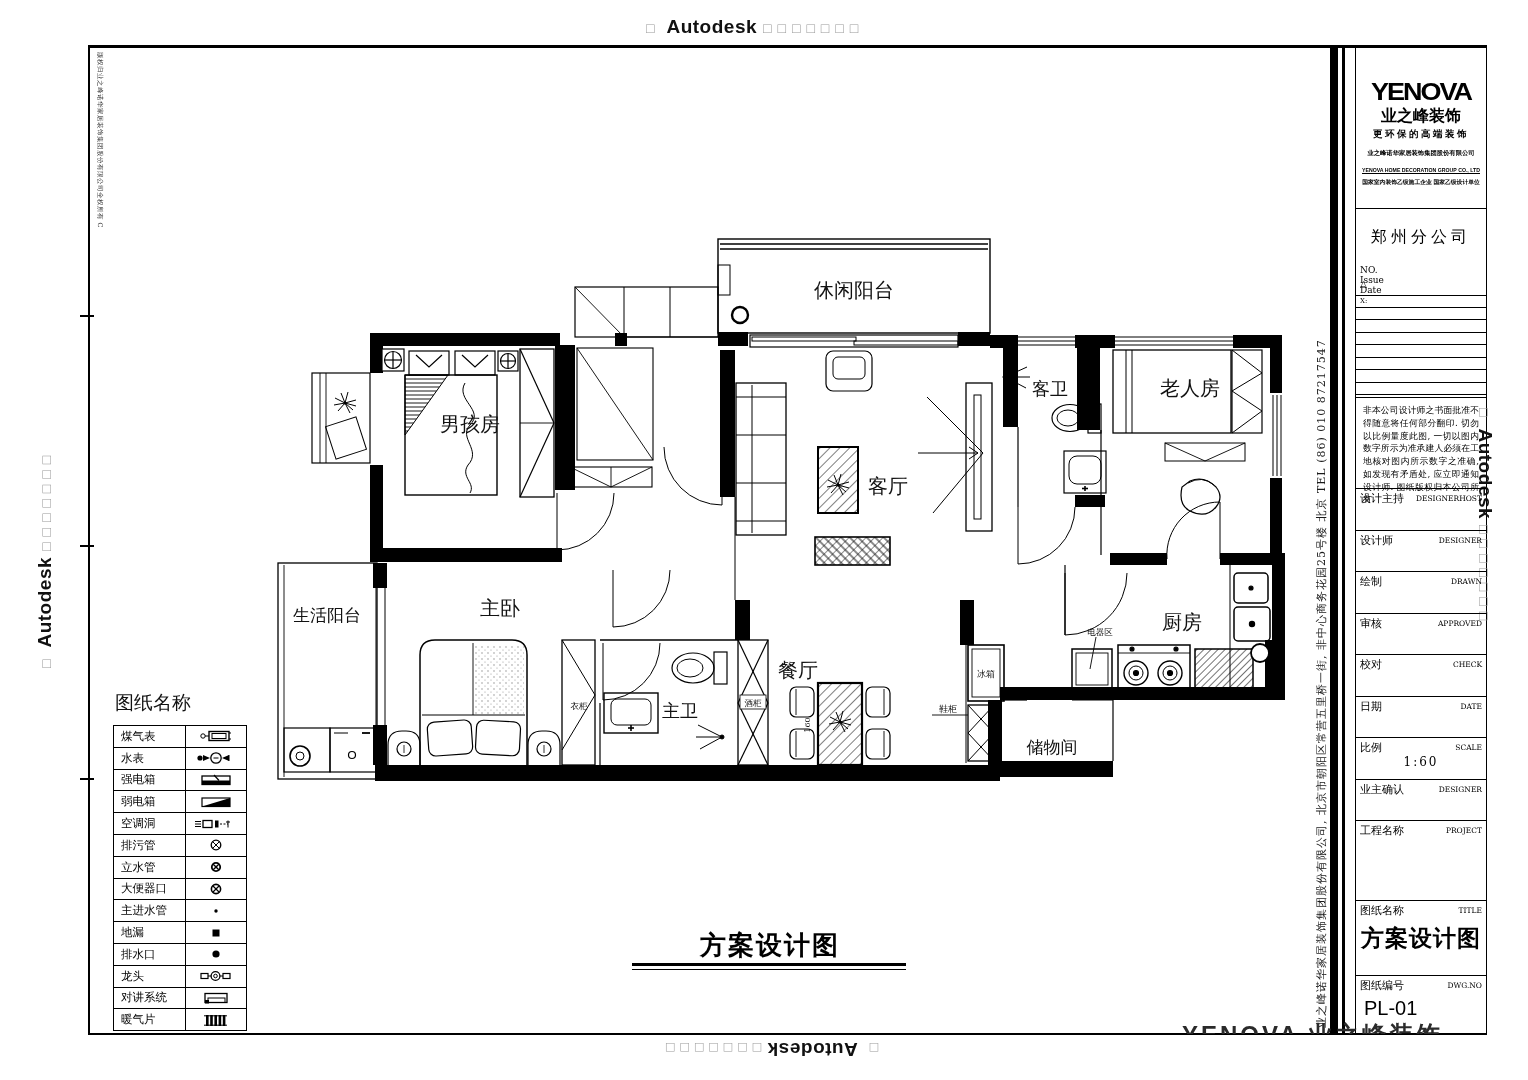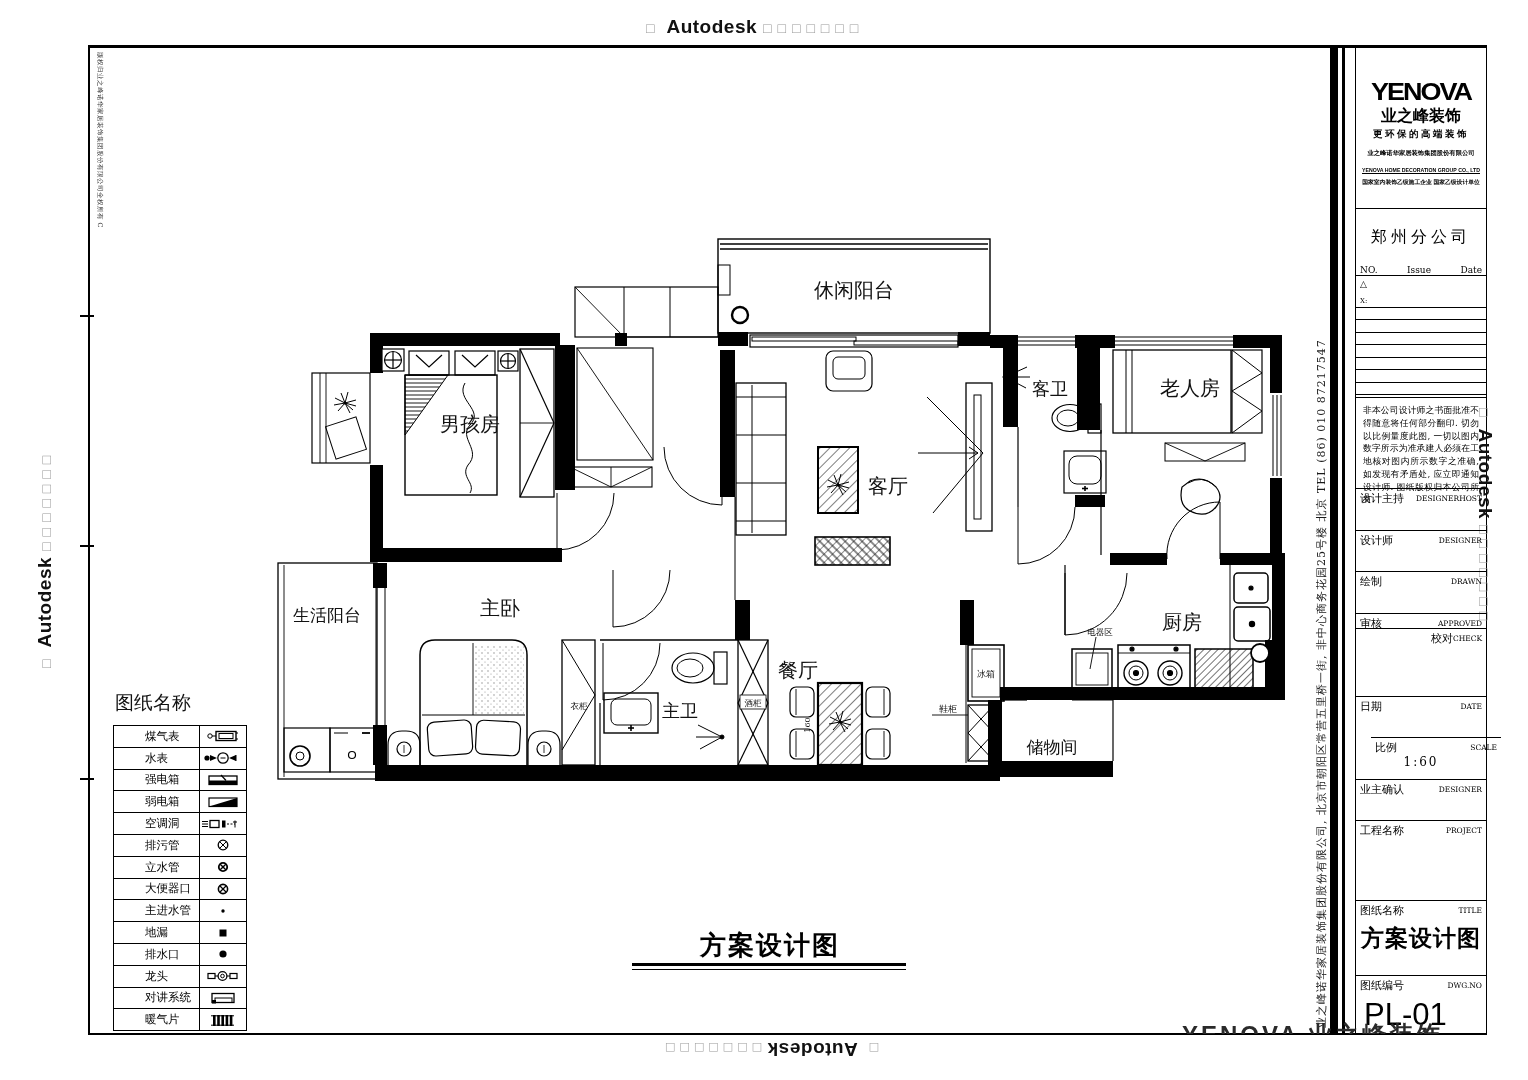--- a/index.html
+++ b/index.html
@@ -20,21 +20,21 @@
      font-family:"DejaVu Serif",serif;font-size:11px;letter-spacing:1px;color:#1a1a1a;white-space:nowrap;}
   .v-copy{position:absolute;transform:rotate(90deg);transform-origin:0 0;
      font-family:"DejaVu Serif",serif;font-size:6.5px;color:#333;white-space:nowrap;letter-spacing:0.5px;}
   
   .legend{position:absolute;left:113px;top:690px;width:134px;}
   .legend-title{font-family:"DejaVu Serif",serif;font-size:19px;color:#111;margin:0 0 9px 2px;}
   .legend-table{border:1.2px solid #000;}
   .legend-row{display:flex;height:20.8px;border-bottom:1px solid #000;align-items:center;}
   .legend-row:last-child{border-bottom:none;}
   .legend-label{width:72px;border-right:1px solid #000;height:100%;display:flex;align-items:center;
-     padding-left:7px;font-family:"DejaVu Serif",serif;font-size:11.5px;box-sizing:border-box;margin-left:24px;}
+     padding-left:7px;font-family:"DejaVu Serif",serif;font-size:11.5px;box-sizing:border-box;}
   .legend-sym{flex:1;display:flex;align-items:center;justify-content:center;height:100%;}
   
   .caption{position:absolute;left:620px;top:928px;width:300px;text-align:center;
      font-size:26px;font-weight:bold;font-family:"Liberation Sans",sans-serif;letter-spacing:2px;}
   
   .tb{position:absolute;left:1356px;top:45px;width:130px;height:990px;
       font-family:"DejaVu Serif",serif;}
   .tb .row{position:absolute;left:0;width:100%;box-sizing:border-box;border-top:1px solid #000;
       display:flex;justify-content:space-between;padding:2px 4px 0 4px;}
   .tb .cn{font-size:11px;}
@@ -43,32 +43,32 @@
   .logo-en{font-family:"Liberation Sans",sans-serif;font-weight:900;font-size:27px;letter-spacing:-2px;transform:scaleY(.92);}
   .logo-cn{font-family:"Liberation Sans",sans-serif;font-weight:900;font-size:16px;letter-spacing:0px;line-height:1.05;}
   .logo-slogan{font-family:"Liberation Sans",sans-serif;font-weight:bold;font-size:9.5px;letter-spacing:2.5px;margin-top:3px;}
   .tb .micro{position:absolute;top:104px;left:0;width:100%;text-align:center;
       font-family:"Liberation Sans",sans-serif;font-weight:bold;}
   .micro .m1{font-size:6.3px;}
   .micro .m2{font-size:5.2px;border-bottom:1px solid #000;display:inline-block;}
   .micro .m3{font-size:5.8px;margin-top:2px;}
   .tb .branch{position:absolute;top:182px;left:0;width:100%;text-align:center;font-size:16px;letter-spacing:4px;}
   .tb .revhead{position:absolute;top:220px;left:0;width:100%;box-sizing:border-box;padding:0 4px;
-      display:flex;justify-content:space-between;font-size:9px;border-bottom:1px solid #000;}
+      display:flex;justify-content:space-between;font-size:9px;border-bottom:1px solid #000;flex-direction:column;}
   .tb .tri{position:absolute;top:234px;left:4px;font-size:9px;}
   .tb .xlab{position:absolute;top:252px;left:4px;font-size:7px;}
   .rev-lines{position:absolute;top:250px;left:0;width:100%;}
   .rev-lines div{height:11.5px;border-bottom:0.8px solid #000;}
   .tb .disc{position:absolute;top:352px;left:0;width:100%;box-sizing:border-box;padding:0 7px;
       font-size:8.8px;line-height:1.45;text-align:justify;border-top:1.5px solid #000;padding-top:6px;}
   .tb .val-scale{position:absolute;top:710px;width:100%;text-align:center;font-size:12px;letter-spacing:2px;}
   .tb .val-title{position:absolute;top:878px;width:100%;text-align:center;font-size:23px;font-weight:bold;
       font-family:"Liberation Sans",sans-serif;letter-spacing:1px;}
   .tb .val-dwg{position:absolute;top:952px;width:100%;text-align:left;padding-left:8px;box-sizing:border-box;
-      font-size:31px;font-family:"Liberation Sans",sans-serif;}
+      font-size:20px;font-family:"Liberation Sans",sans-serif;}
   
   .cutwm{position:absolute;left:1182px;top:1019px;width:340px;height:15px;overflow:hidden;}
   .cutwm span{font-family:"Liberation Sans",sans-serif;font-weight:900;font-size:24px;color:#2a2a2a;letter-spacing:3px;}
   
   .rm{font-family:"DejaVu Serif",serif;fill:#111;}
 </style>
 </head>
 <body>
 
 <div class="frame-line" style="left:88px;top:45px;width:1399px;height:2.5px;"></div>
@@ -648,29 +648,29 @@
     <span class="en">DESIGNER</span>
   </div>
   <div class="row" style="top:526px;">
     <span class="cn">绘制</span>
     <span class="en">DRAWN</span>
   </div>
   <div class="row" style="top:568px;gap:30px;">
     <span class="cn">审核</span>
     <span class="en">APPROVED</span>
   </div>
-  <div class="row" style="top:583px;justify-content:flex-end;">
+  <div class="row" style="top:609px;">
     <span class="cn">校对</span>
     <span class="en">CHECK</span>
   </div>
   <div class="row" style="top:651px;">
     <span class="cn">日期</span>
     <span class="en">DATE</span>
   </div>
-  <div class="row" style="top:692px;margin-left:15px;">
+  <div class="row" style="top:692px;">
     <span class="cn">比例</span>
     <span class="en">SCALE</span>
   </div>
   <div class="val-scale">1:60</div>
   <div class="row" style="top:734px;">
     <span class="cn">业主确认</span>
     <span class="en">DESIGNER</span>
   </div>
   <div class="row" style="top:775px;gap:32px;">
     <span class="cn">工程名称</span>

